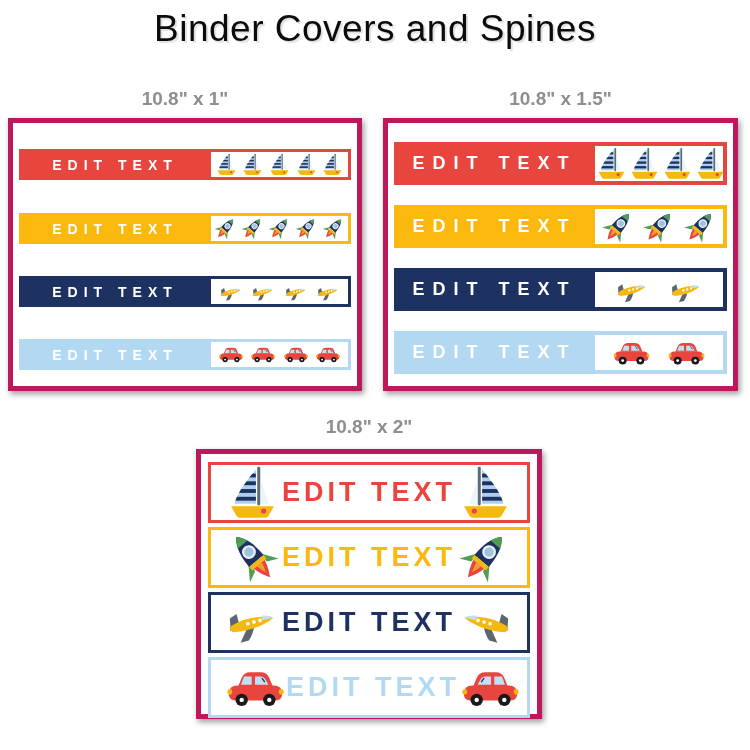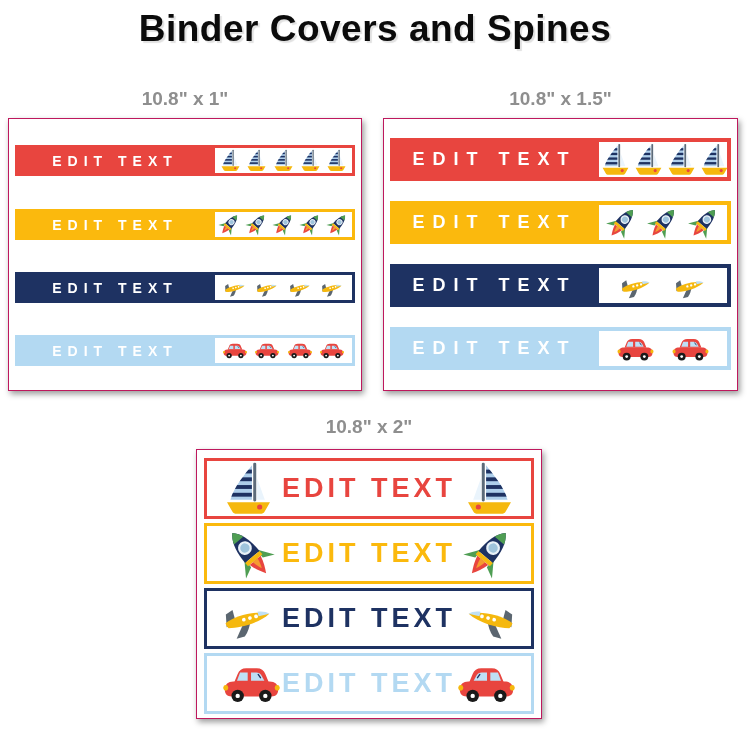--- a/index.html
+++ b/index.html
@@ -1,28 +1,28 @@
 <!DOCTYPE html>
 <html><head>
 <meta charset="utf-8">
 <style>
   *{box-sizing:border-box}
   html,body{margin:0;padding:0}
   body{width:750px;height:750px;background:#ffffff;font-family:"Liberation Sans","DejaVu Sans",sans-serif;position:relative;overflow:hidden}
 
   .title{position:absolute;top:8px;left:0;width:100%;margin:0;text-align:center;
-         font-size:37px;font-weight:bold;color:#0b0b0b;letter-spacing:.5px;
+         font-size:37px;font-weight:normal;color:#0b0b0b;letter-spacing:.5px;
          text-shadow:2px 2px 1px rgba(0,0,0,.12)}
 
   .size-label{position:absolute;font-size:19px;font-weight:bold;color:#8e8e8e;text-align:center;white-space:nowrap}
   #label-0{left:8px;width:354px;top:88px}
   #label-1{left:383px;width:355px;top:88px}
   #label-2{left:196px;width:346px;top:416px}
 
-  .panel{position:absolute;background:#fff;border:1px solid #be185d;
+  .panel{position:absolute;background:#fff;border:5px solid #be185d;
          box-shadow:2px 3px 6px rgba(0,0,0,.4)}
   #panel-0{left:8px;top:118px;width:354px;height:273px}
   #panel-1{left:383px;top:118px;width:355px;height:273px}
   #panel-2{left:196px;top:449px;width:346px;height:270px}
 
   .strip{position:absolute;left:6px;right:6px;display:flex;align-items:center}
   .panel-a .strip{height:31px}
   .panel-b .strip{height:43px}
 
   .strip-text{flex:1;text-align:center;color:#fff;font-weight:bold;white-space:nowrap}

